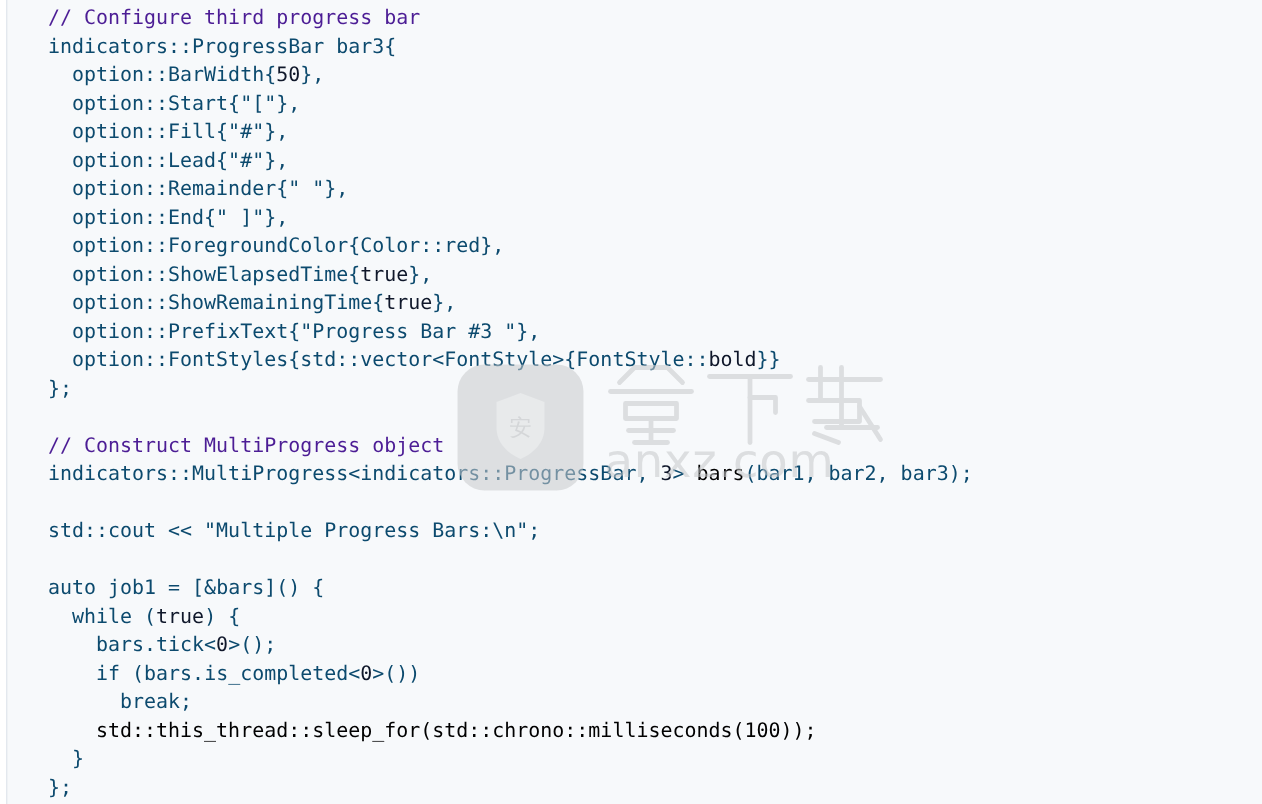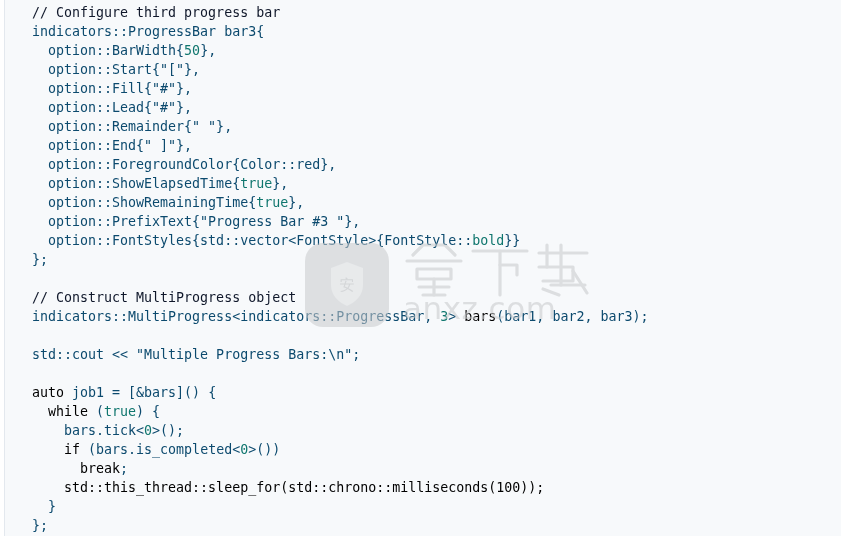--- a/index.html
+++ b/index.html
@@ -37,23 +37,23 @@
     line-height: 19px;
     color: #2e3440;
     white-space: pre;
     letter-spacing: 0px;
   }
   .line {
     height: 19px;
     padding-left: 32px;
     white-space: pre;
   }
-  .cm { color: #0f172a; }          
-  .kw { color: #000000; }          
-  .num { color: #0f766e; }         
+  .cm { color: #4c1d95; }          
+  .kw { color: #0c4a6e; }          
+  .num { color: #0f172a; }         
   .fn { color: #000000; }          
   .pl { color: #0c4a6e; }          
 
   
   #watermark {
     position: absolute;
     left: 305px;
     top: 243px;
     width: 220px;
     height: 84px;

